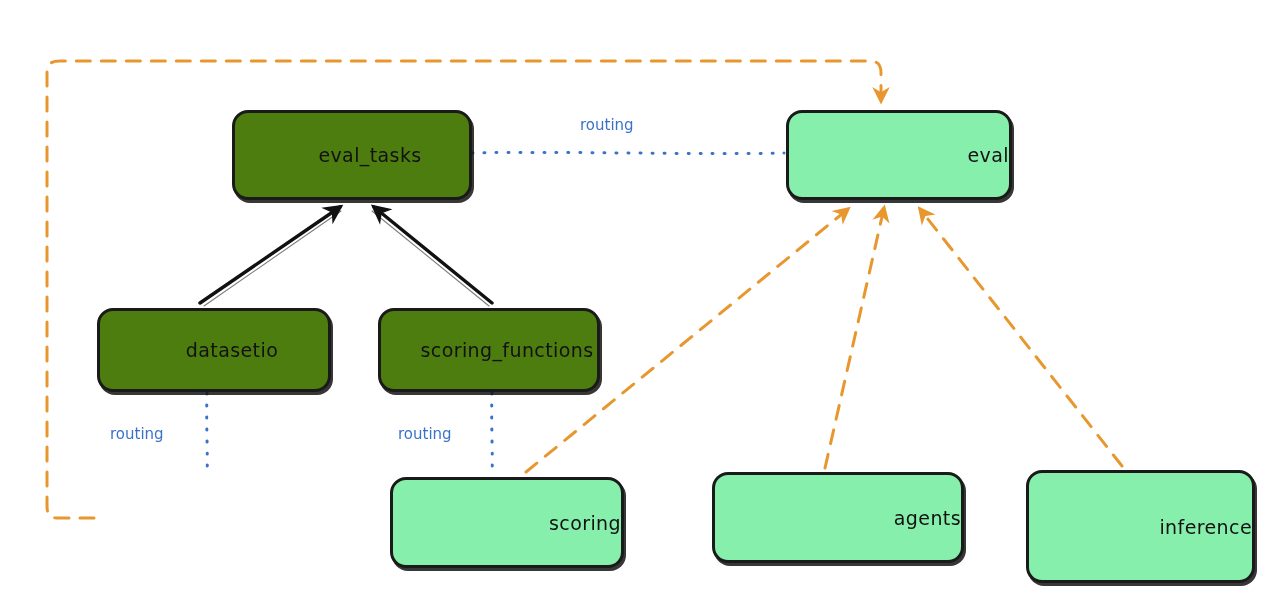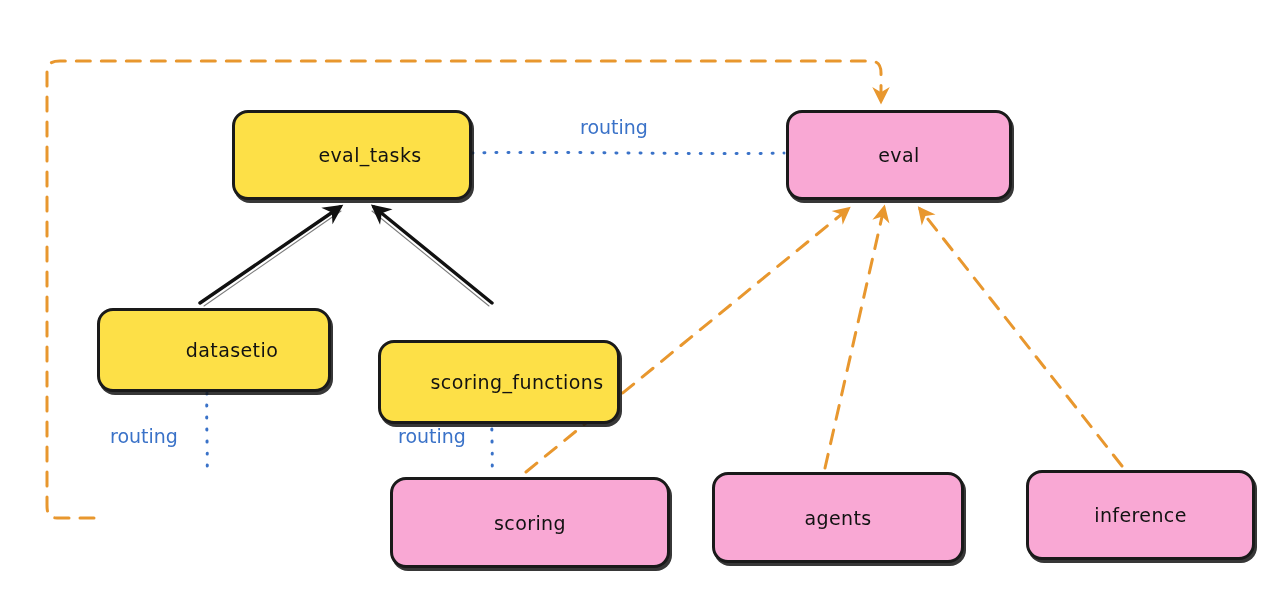--- a/index.html
+++ b/index.html
@@ -30,38 +30,39 @@
     box-sizing: border-box;
     border: 3px solid #1a1a1a;
     border-radius: 16px;
     display: flex;
     align-items: center;
     justify-content: center;
     z-index: 3;
     box-shadow: 2px 3px 0 rgba(20,20,20,0.85);
   }
   .node.api {
-    background: #fde047;
+    background: #4d7c0f;
     padding-left: 36px;
   }
   .node.provider {
-    background: #f9a8d4;
+    background: #86efac;
+    justify-content: flex-end;
   }
   .node-label {
     font-family: "DejaVu Sans", sans-serif;
     font-size: 19px;
     color: #121212;
     letter-spacing: 0.4px;
     white-space: nowrap;
     user-select: none;
   }
   .edge-label {
     position: absolute;
     font-family: "DejaVu Sans", sans-serif;
-    font-size: 19px;
+    font-size: 15px;
     color: #3a72c8;
     white-space: nowrap;
     z-index: 4;
     user-select: none;
   }
 </style>
 </head>
 <body>
 
 <div id="diagram-canvas">
@@ -105,34 +106,34 @@
   </div>
 
   <div class="node provider" style="left:786px; top:110px; width:226px; height:90px;">
     <span class="node-label">eval</span>
   </div>
 
   <div class="node api" style="left:97px; top:308px; width:234px; height:84px;">
     <span class="node-label">datasetio</span>
   </div>
 
-  <div class="node api" style="left:378px; top:308px; width:242px; height:84px;margin-top:32px;">
+  <div class="node api" style="left:378px; top:308px; width:222px; height:84px;">
     <span class="node-label">scoring_functions</span>
   </div>
 
 
-  <div class="node provider" style="left:390px; top:477px; width:280px; height:91px;">
+  <div class="node provider" style="left:390px; top:477px; width:234px; height:91px;">
     <span class="node-label">scoring</span>
   </div>
 
   <div class="node provider" style="left:712px; top:472px; width:252px; height:91px;">
     <span class="node-label">agents</span>
   </div>
 
-  <div class="node provider" style="left:1026px; top:470px; width:229px; height:90px;">
+  <div class="node provider" style="left:1026px; top:470px; width:229px; height:113px;">
     <span class="node-label">inference</span>
   </div>
 
   <span class="edge-label" style="left:580px; top:116px;">routing</span>
 
   <span class="edge-label" style="left:110px; top:425px;">routing</span>
 
   <span class="edge-label" style="left:398px; top:425px;">routing</span>
 
 </div>

